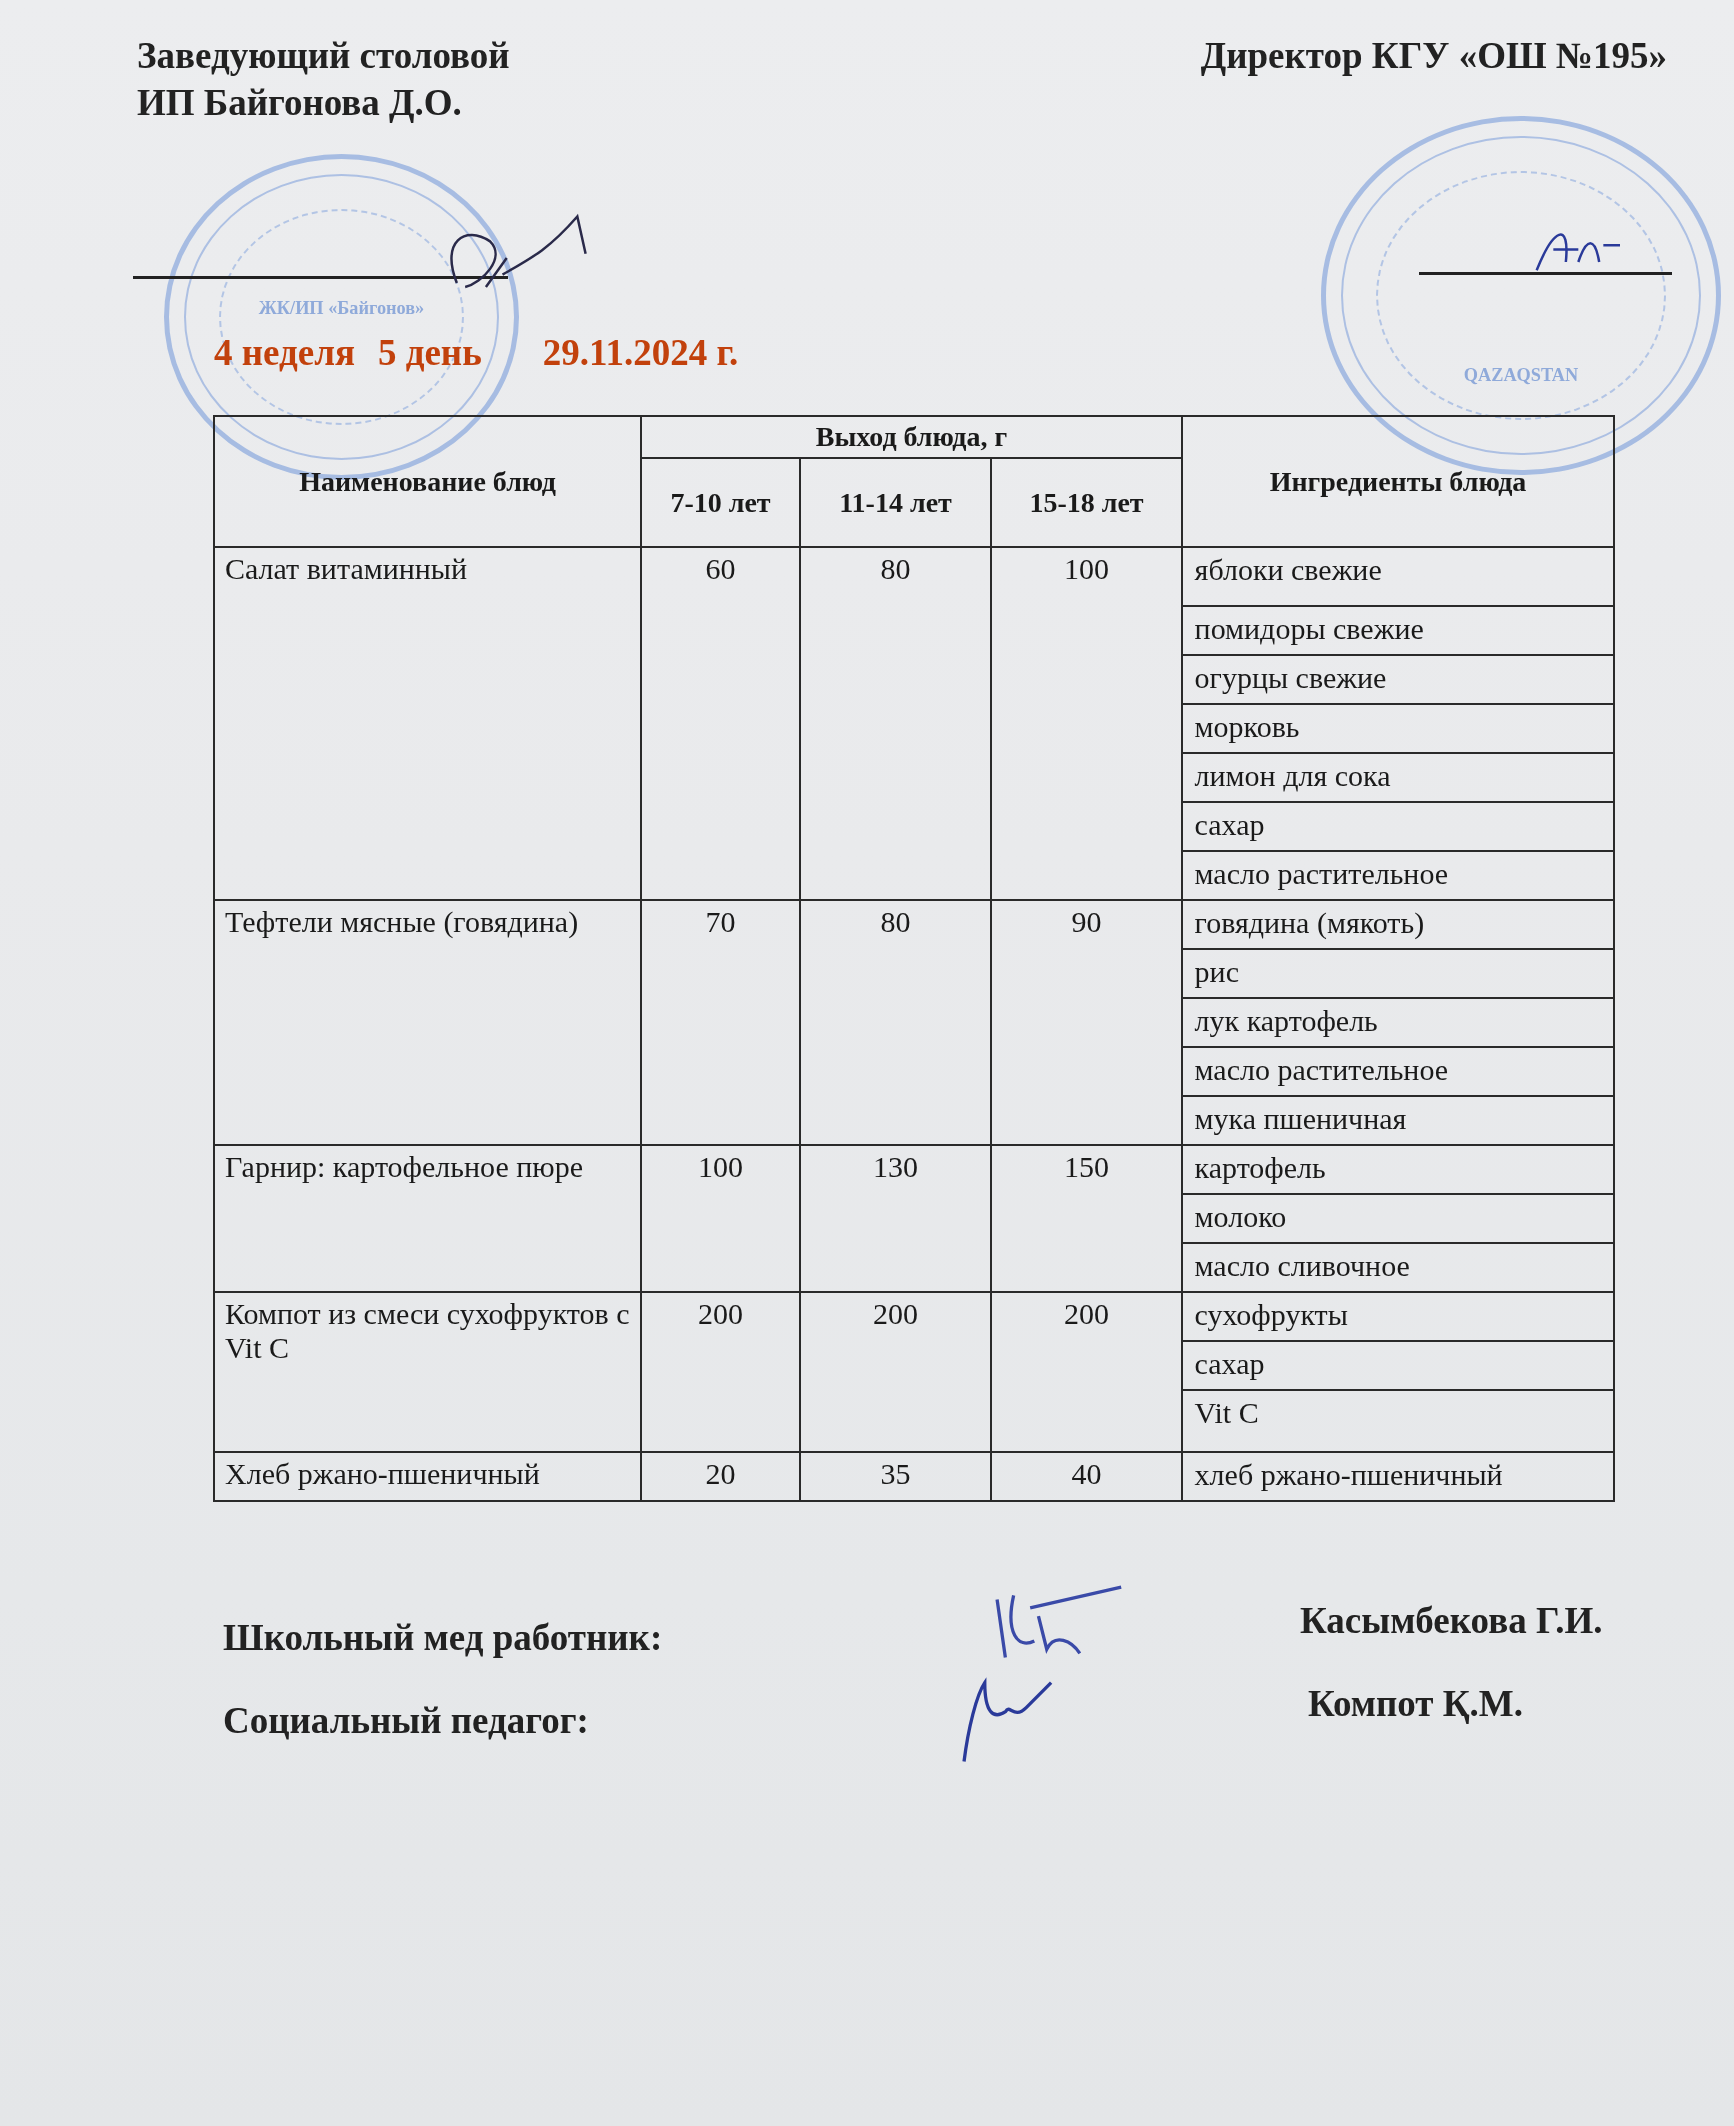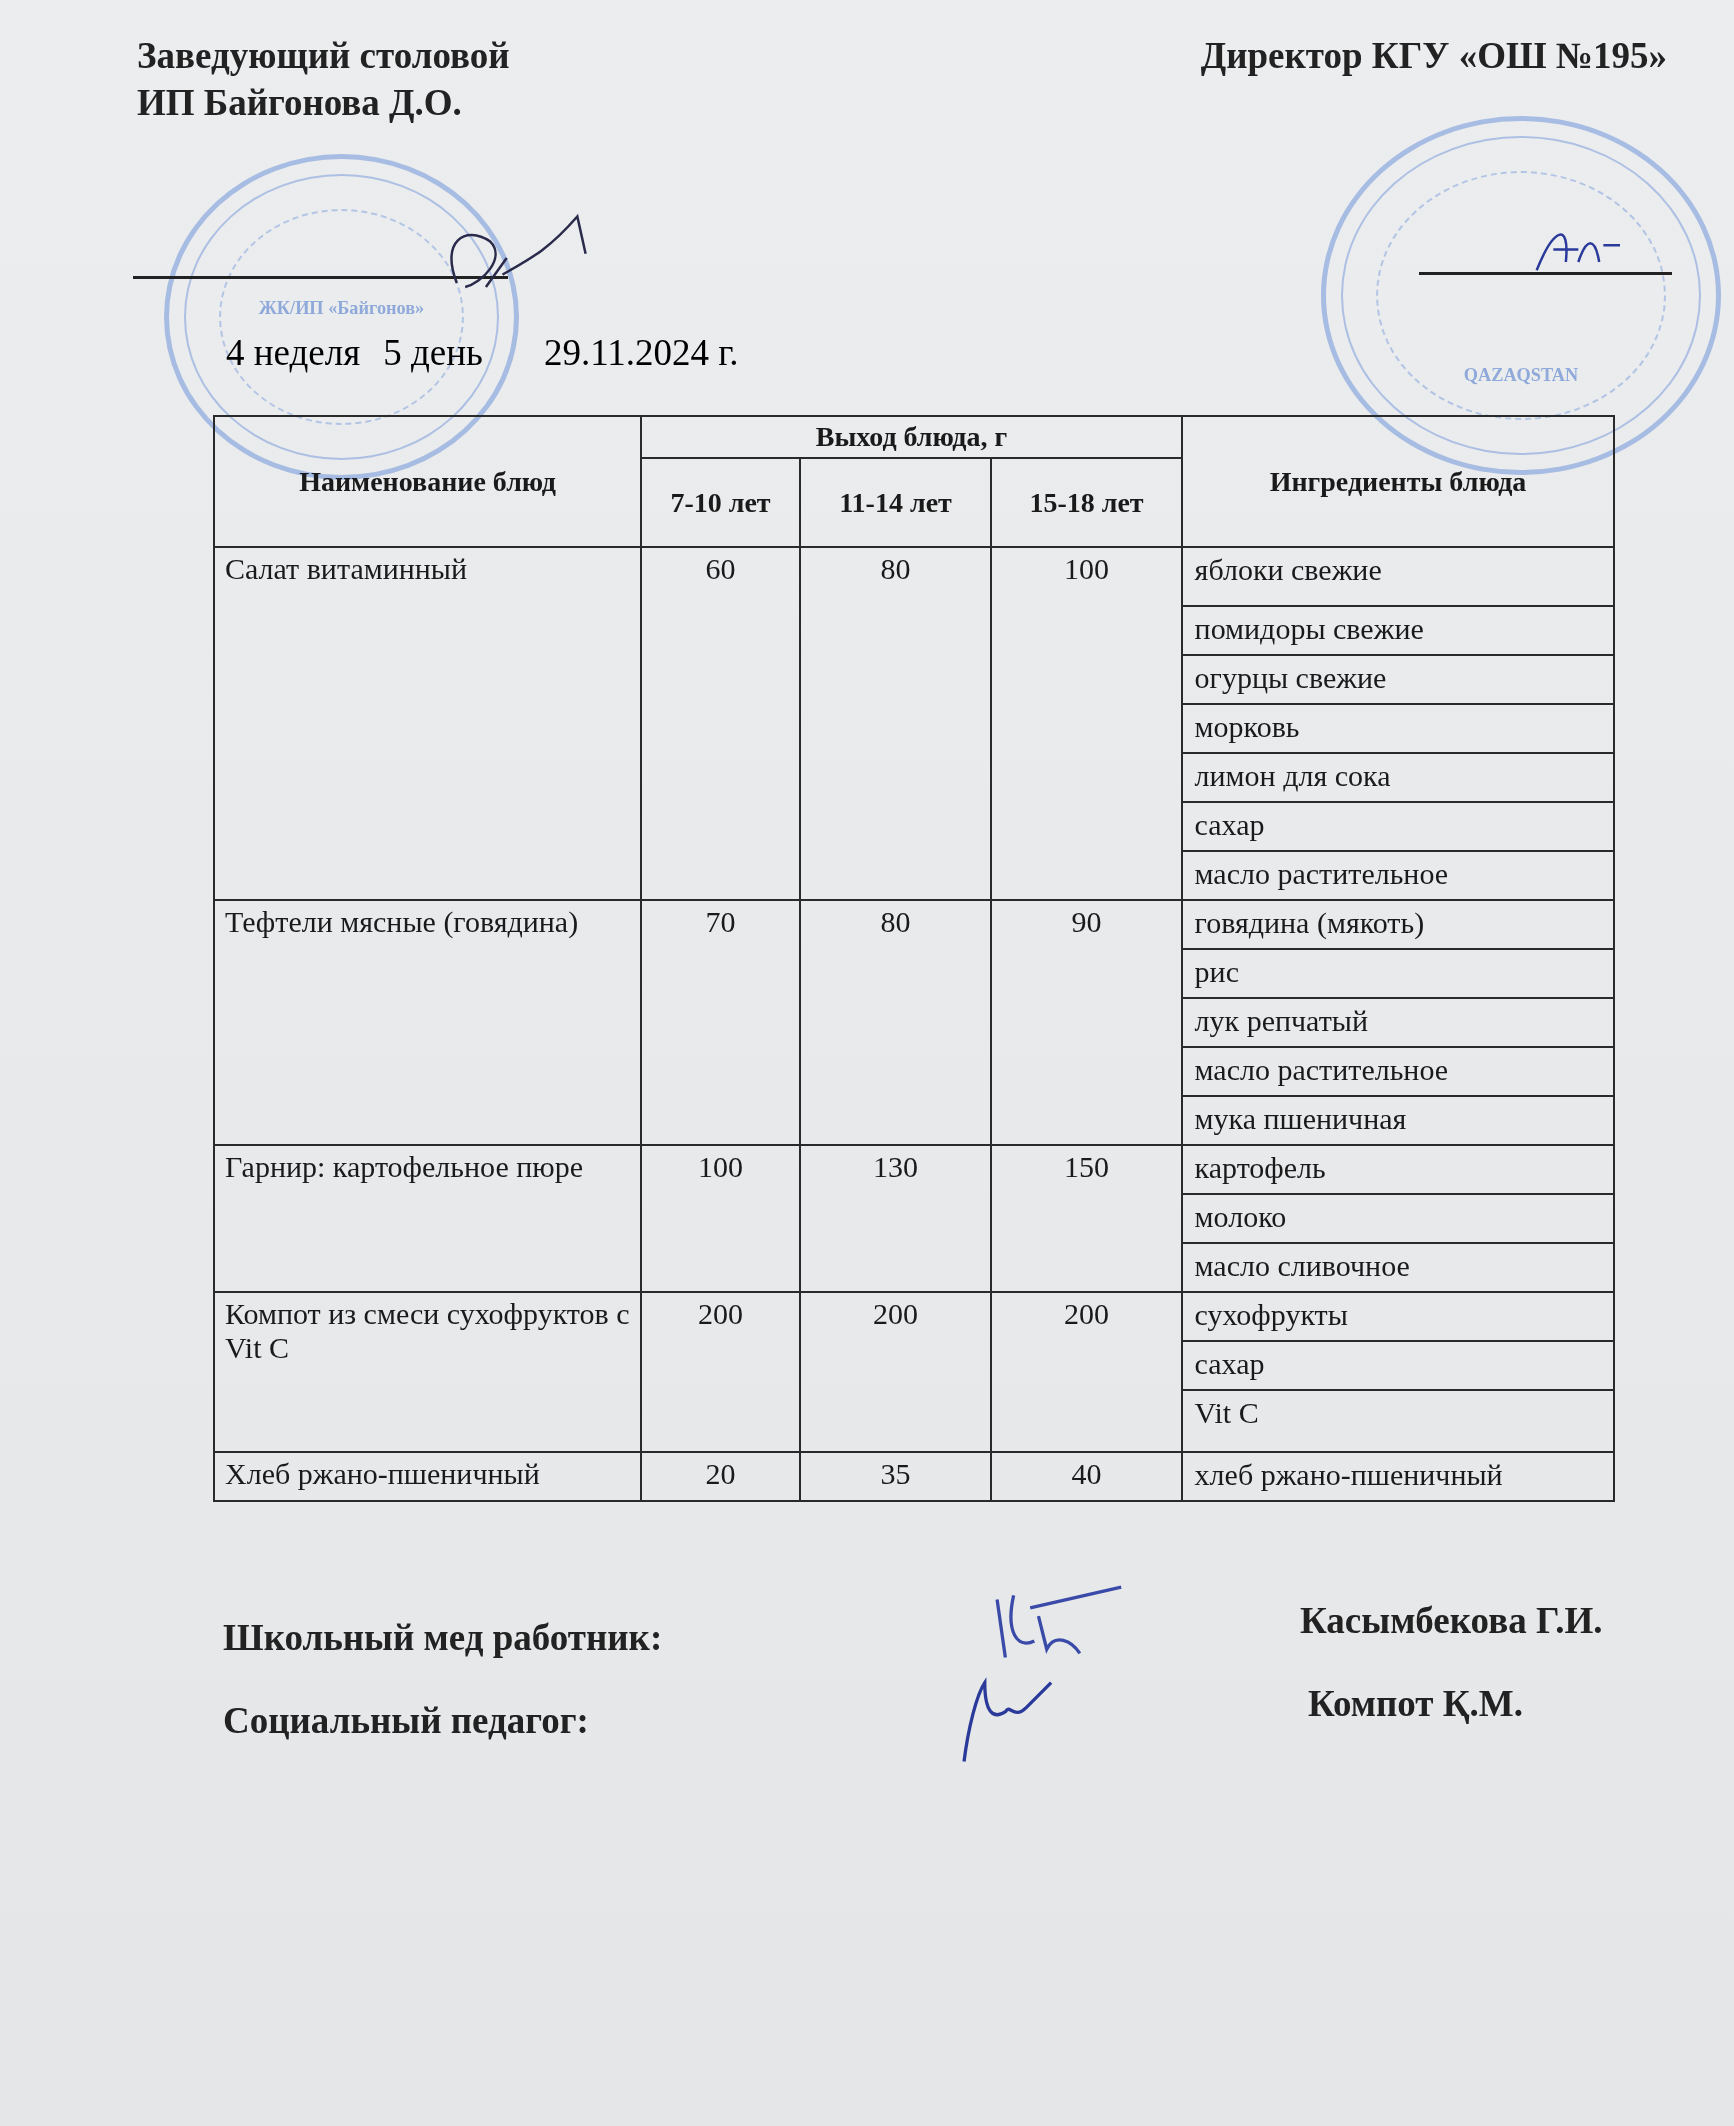--- a/index.html
+++ b/index.html
@@ -10,21 +10,21 @@
   }
   .hdr { position: absolute; font-size: 37px; line-height: 47px; font-weight: bold; color: #222; }
   .hdr-left { left: 137px; top: 32px; }
   .hdr-right { right: 68px; top: 32px; text-align: right; }
   .sig-line { position: absolute; height: 2.5px; background: #222; }
   .stamp { position: absolute; border-radius: 50%; border: 5px solid rgba(70,120,210,0.55); opacity: .75; }
   .stamp::before { content: ""; position: absolute; inset: 15px; border-radius: 50%; border: 2.5px solid rgba(70,120,210,0.5); }
   .stamp::after { content: ""; position: absolute; inset: 50px; border-radius: 50%; border: 2.5px dashed rgba(70,120,210,0.45); }
   .stamp-text { position: absolute; left: 0; right: 0; top: 44%; text-align: center; font-family: Liberation Serif, serif; font-size: 18.3px; color: rgba(60,110,200,0.7); font-weight: bold; }
   .signature { position: absolute; pointer-events: none; }
-  .dayline { position: absolute; left: 214px; top: 331px; font-size: 37px; font-weight: normal; color: #000000; margin-left: 12px; }
+  .dayline { position: absolute; left: 214px; top: 331px; font-size: 37px; font-weight: bold; color: #c2410c; }
   .dayline span { margin-right: 23px; }
   .dayline .date { margin-left: 38px; }
 
   table.menu { position: absolute; left: 213px; top: 415px; width: 1402px; border-collapse: collapse; font-size: 30px; }
   table.menu th, table.menu td { border: 2.1px solid #2a2a2a; vertical-align: top; padding: 4px 10px; }
   table.menu th { font-weight: bold; vertical-align: middle; text-align: center; font-size: 28px; }
   table.menu td.num { text-align: center; }
   table.menu td.ing { height: 37px; padding: 5px 11.6px; }
   .col-name { width: 405px; }
   .col-a { width: 137px; } .col-b { width: 169px; } .col-c { width: 169px; }
@@ -109,21 +109,21 @@
       <td rowspan="5">Тефтели мясные (говядина)</td>
       <td rowspan="5" class="num">70</td>
       <td rowspan="5" class="num">80</td>
       <td rowspan="5" class="num">90</td>
       <td class="ing">говядина (мякоть)</td>
     </tr>
     <tr>
         <td class="ing">рис</td>
       </tr>
     <tr>
-        <td class="ing">лук репчатый</td>
+        <td class="ing">лук картофель</td>
       </tr>
     <tr>
         <td class="ing">масло растительное</td>
       </tr>
     <tr>
         <td class="ing">мука пшеничная</td>
       </tr>
 
     <tr>
       <td rowspan="3">Гарнир:  картофельное пюре</td>

